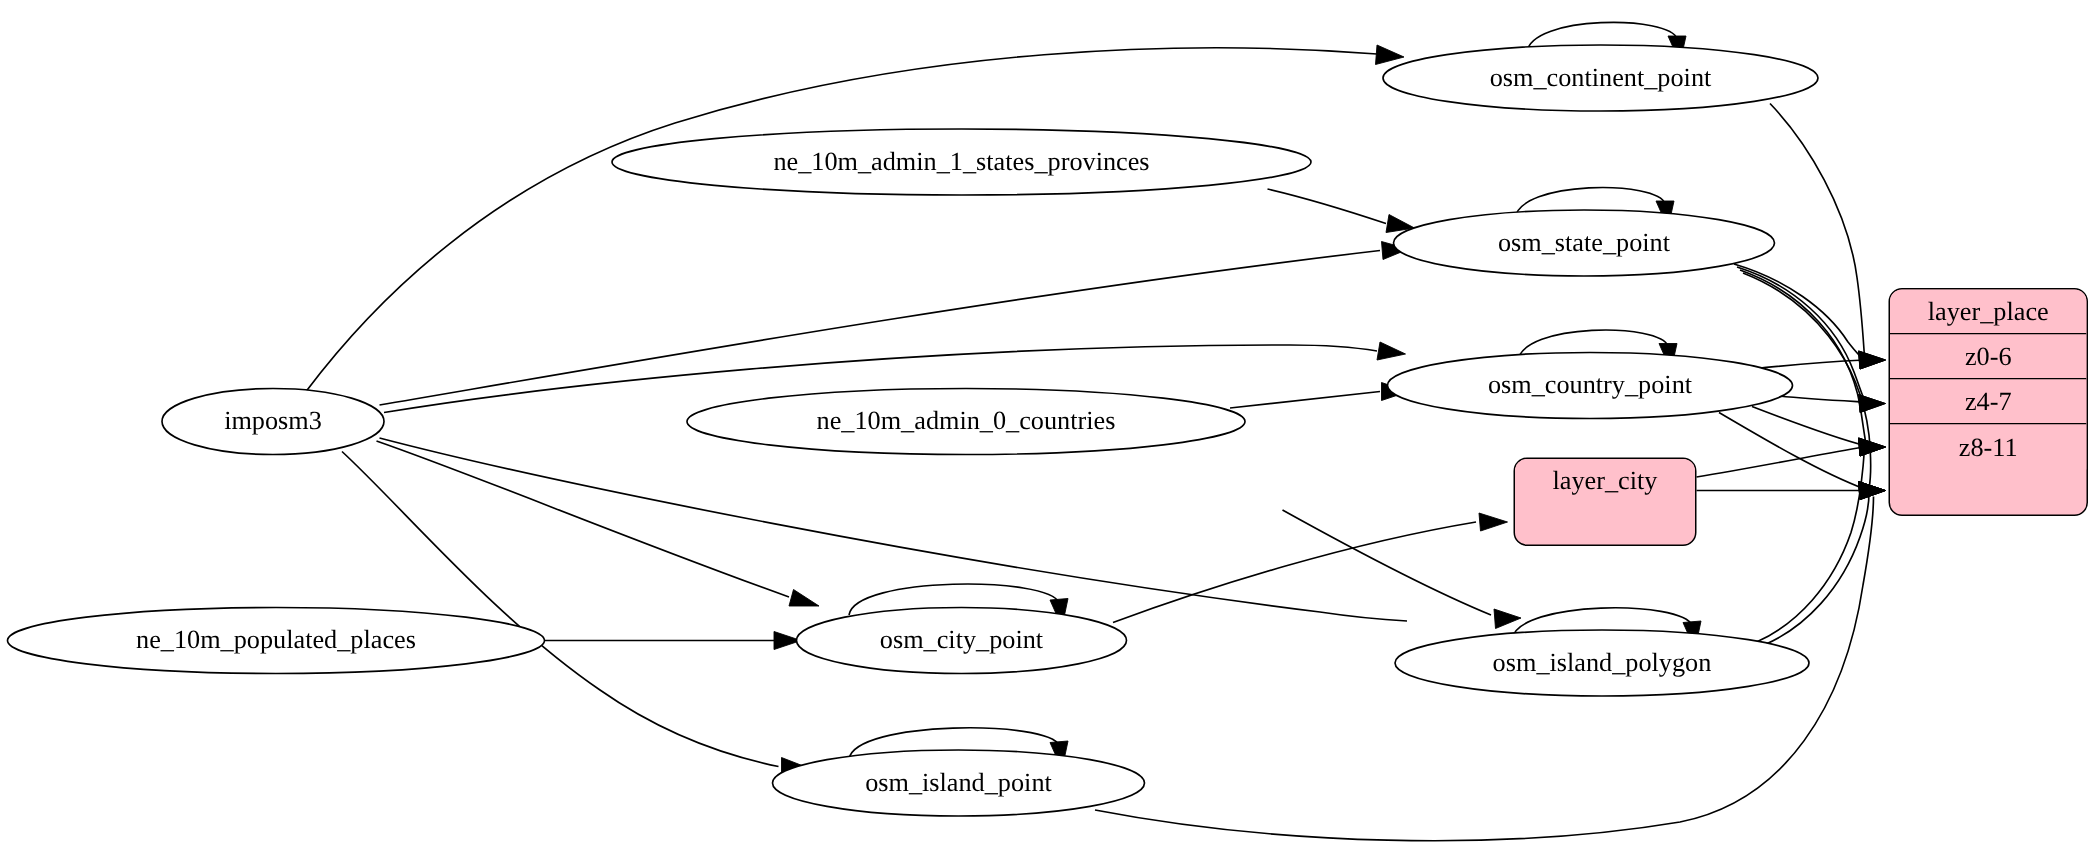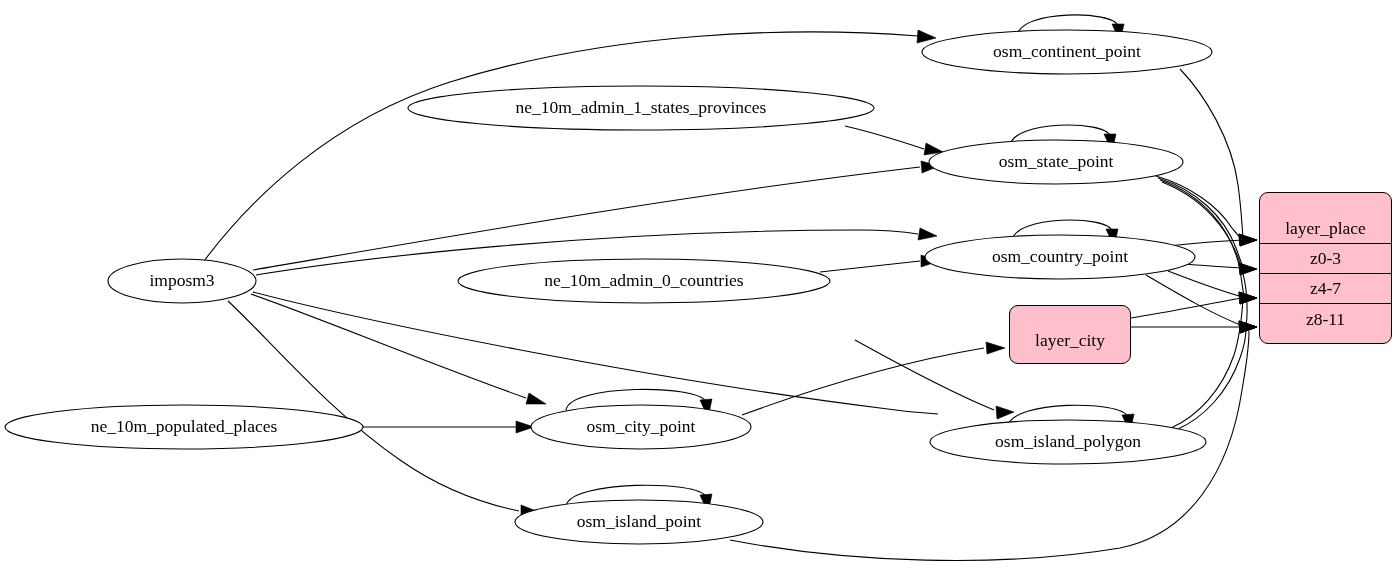--- a/index.html
+++ b/index.html
@@ -219,23 +219,23 @@
 
       <g>
         <ellipse class="ellipse-node" cx="1068" cy="442" rx="138" ry="22"></ellipse>
         <text class="node-label" x="1068" y="443">osm_island_polygon</text>
       </g>
 
     </g>
   </svg>
 
   <div class="record-box" style="left:1009px; top:305px; width:122px; height:59px;">
-    <div class="record-row" style="height:29px;margin-top:20px;">layer_city</div>
+    <div class="record-row" style="height:29px;">layer_city</div>
   </div>
 
   <div class="record-box" style="left:1259px; top:192px; width:133px; height:152px;">
-    <div class="record-row" style="height:30px;margin-top:21px;">layer_place</div>
-    <div class="record-row" style="height:30px;">z0-3</div>
+    <div class="record-row" style="height:30px;">layer_place</div>
+    <div class="record-row" style="height:30px;">z0-6</div>
     <div class="record-row" style="height:30px;">z4-7</div>
     <div class="record-row" style="height:30px;">z8-11</div>
   </div>
 
 </div>
 
 </body></html>

